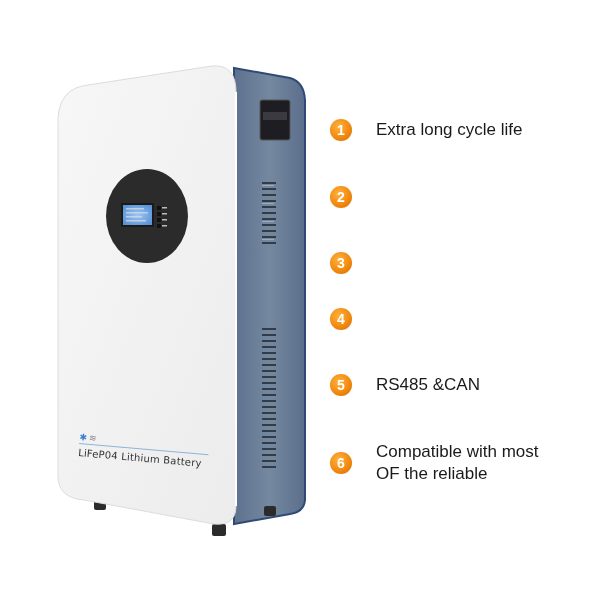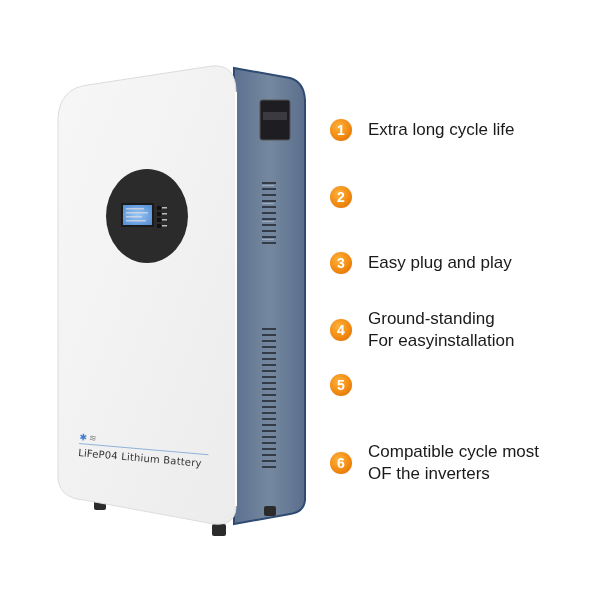--- a/index.html
+++ b/index.html
@@ -7,21 +7,21 @@
   .product { position:absolute; left:0; top:0; width:320px; height:600px; }
   .product svg { position:absolute; left:0; top:0; }
   .label-wrap { position:absolute; left:80px; top:432px; width:150px; transform:rotate(5deg); transform-origin:left top; }
   .label-icons { font-size:9px; color:#3a7bd5; letter-spacing:2px; }
   .label-icons .wifi { color:#888; }
   .label-line { height:1px; background:#8fb3d9; margin:1px 0 3px 0; width:130px; }
   .label-text { font-size:10px; color:#333; font-family:"DejaVu Sans", sans-serif; letter-spacing:0.2px; }
   .features { position:absolute; left:330px; top:0; width:270px; height:600px; }
   .feature { position:absolute; left:0; display:flex; align-items:center; }
   .badge { width:22px; height:22px; border-radius:50%; background:radial-gradient(circle at 40% 35%, #ffb23d 0%, #f28a10 55%, #d96a00 100%); color:#fff; font-weight:bold; font-size:14px; display:flex; align-items:center; justify-content:center; flex-shrink:0; box-shadow:0 0 1px rgba(0,0,0,0.2); }
-  .ftext { margin-left:16px; font-size:17px; color:#1a1a1a; line-height:22px; }
+  .ftext { margin-left:24px; font-size:17px; color:#1a1a1a; line-height:22px; }
 </style>
 </head>
 <body>
 
 <div class="product">
   <svg width="320" height="600" viewBox="0 0 320 600">
     <defs>
       <linearGradient id="sideG" x1="0" x2="1" y1="0" y2="0">
         <stop offset="0" stop-color="#5d7190"></stop>
         <stop offset="0.5" stop-color="#74889f"></stop>
@@ -129,36 +129,30 @@
     <div class="badge">1</div>
     <div class="ftext">
         <div>Extra long cycle life</div>
       </div>
   </div>
   <div class="feature" style="top:186px;">
     <div class="badge">2</div>
   </div>
   <div class="feature" style="top:252px;">
     <div class="badge">3</div>
-    <div class="ftext">
-        <div>Easy plug and play</div>
-      </div>
   </div>
   <div class="feature" style="top:308px;">
     <div class="badge">4</div>
-    <div class="ftext">
-      <div>Ground-standing</div>
-      <div>For easyinstallation</div>
-    </div>
   </div>
   <div class="feature" style="top:374px;">
     <div class="badge">5</div>
     <div class="ftext">
+      <div>RS485 &amp;CAN</div>
     </div>
   </div>
   <div class="feature" style="top:441px;">
     <div class="badge">6</div>
     <div class="ftext">
-      <div>Compatible cycle most</div>
-      <div>OF the inverters</div>
+      <div>Compatible with most</div>
+      <div>OF the reliable</div>
     </div>
   </div>
 </div>
 
 </body></html>

